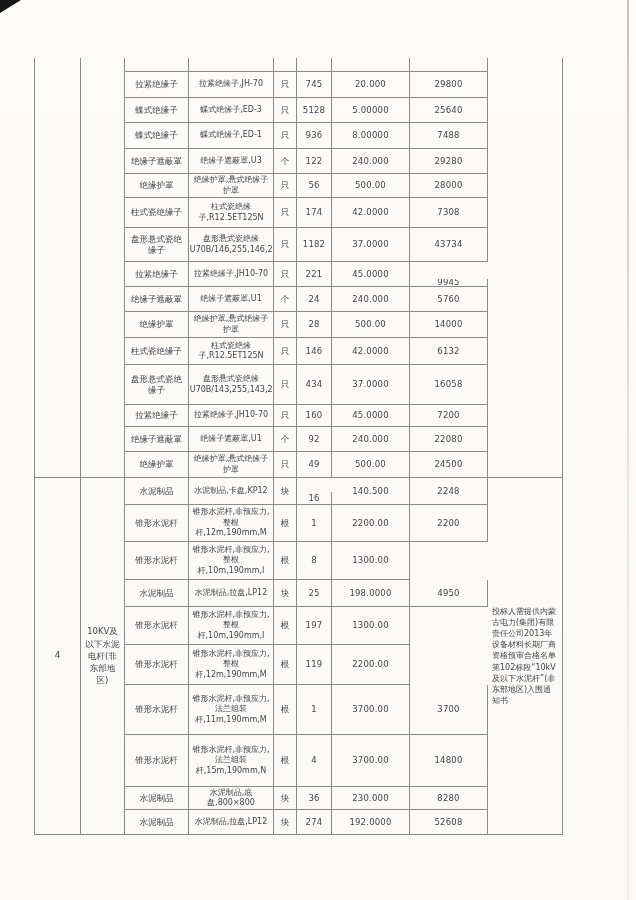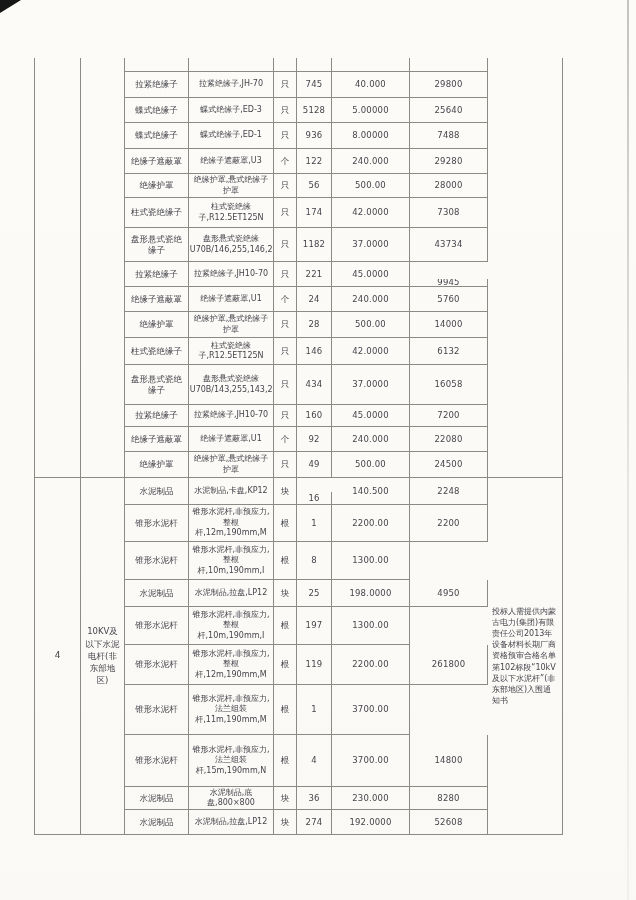--- a/index.html
+++ b/index.html
@@ -74,21 +74,21 @@
       <span>10KV及以下水泥电杆(非东部地区)</span>
     </div>
 
     <div class="cell c-note" style="grid-area:17/9/27/10">
       <span>投标人需提供内蒙古电力(集团)有限责任公司2013年设备材料长期厂商资格预审合格名单第102标段“10kV及以下水泥杆”(非东部地区)入围通知书</span>
     </div>
   <div class="cell c-name" style="grid-area: 2 / 3 / 3 / 4;">拉紧绝缘子</div>
       <div class="cell c-spec" style="grid-area: 2 / 4 / 3 / 5;">拉紧绝缘子,JH-70</div>
       <div class="cell c-unit" style="grid-area: 2 / 5 / 3 / 6;">只</div>
       <div class="cell c-num" style="grid-area: 2 / 6 / 3 / 7;">745</div>
-      <div class="cell c-num" style="grid-area: 2 / 7 / 3 / 8;">40.000</div>
+      <div class="cell c-num" style="grid-area: 2 / 7 / 3 / 8;">20.000</div>
       <div class="cell c-num" style="grid-area: 2 / 8 / 3 / 9;">29800</div>
       <div class="cell c-name" style="grid-area: 3 / 3 / 4 / 4;">蝶式绝缘子</div>
       <div class="cell c-spec" style="grid-area: 3 / 4 / 4 / 5;">蝶式绝缘子,ED-3</div>
       <div class="cell c-unit" style="grid-area: 3 / 5 / 4 / 6;">只</div>
       <div class="cell c-num" style="grid-area: 3 / 6 / 4 / 7;">5128</div>
       <div class="cell c-num" style="grid-area: 3 / 7 / 4 / 8;">5.00000</div>
       <div class="cell c-num" style="grid-area: 3 / 8 / 4 / 9;">25640</div>
       <div class="cell c-name" style="grid-area: 4 / 3 / 5 / 4;">蝶式绝缘子</div>
       <div class="cell c-spec" style="grid-area: 4 / 4 / 5 / 5;">蝶式绝缘子,ED-1</div>
       <div class="cell c-unit" style="grid-area: 4 / 5 / 5 / 6;">只</div>
@@ -193,26 +193,26 @@
       <div class="cell c-name" style="grid-area: 21 / 3 / 22 / 4;">锥形水泥杆</div>
       <div class="cell c-spec" style="grid-area: 21 / 4 / 22 / 5;">锥形水泥杆,非预应力,整根杆,10m,190mm,I</div>
       <div class="cell c-unit" style="grid-area: 21 / 5 / 22 / 6;">根</div>
       <div class="cell c-num" style="grid-area: 21 / 6 / 22 / 7;">197</div>
       <div class="cell c-num" style="grid-area: 21 / 7 / 22 / 8;">1300.00</div>
       <div class="cell c-name" style="grid-area: 22 / 3 / 23 / 4;">锥形水泥杆</div>
       <div class="cell c-spec" style="grid-area: 22 / 4 / 23 / 5;">锥形水泥杆,非预应力,整根杆,12m,190mm,M</div>
       <div class="cell c-unit" style="grid-area: 22 / 5 / 23 / 6;">根</div>
       <div class="cell c-num" style="grid-area: 22 / 6 / 23 / 7;">119</div>
       <div class="cell c-num" style="grid-area: 22 / 7 / 23 / 8;">2200.00</div>
-      <div class="cell c-num" style="grid-area: 22 / 8 / 23 / 9;">261800</div>
       <div class="cell c-name" style="grid-area: 23 / 3 / 24 / 4;">锥形水泥杆</div>
       <div class="cell c-spec" style="grid-area: 23 / 4 / 24 / 5;">锥形水泥杆,非预应力,法兰组装杆,11m,190mm,M</div>
       <div class="cell c-unit" style="grid-area: 23 / 5 / 24 / 6;">根</div>
       <div class="cell c-num" style="grid-area: 23 / 6 / 24 / 7;">1</div>
       <div class="cell c-num" style="grid-area: 23 / 7 / 24 / 8;">3700.00</div>
+      <div class="cell c-num" style="grid-area: 23 / 8 / 24 / 9;">3700</div>
       <div class="cell c-name" style="grid-area: 24 / 3 / 25 / 4;">锥形水泥杆</div>
       <div class="cell c-spec" style="grid-area: 24 / 4 / 25 / 5;">锥形水泥杆,非预应力,法兰组装杆,15m,190mm,N</div>
       <div class="cell c-unit" style="grid-area: 24 / 5 / 25 / 6;">根</div>
       <div class="cell c-num" style="grid-area: 24 / 6 / 25 / 7;">4</div>
       <div class="cell c-num" style="grid-area: 24 / 7 / 25 / 8;">3700.00</div>
       <div class="cell c-num" style="grid-area: 24 / 8 / 25 / 9;">14800</div>
       <div class="cell c-name" style="grid-area: 25 / 3 / 26 / 4;">水泥制品</div>
       <div class="cell c-spec" style="grid-area: 25 / 4 / 26 / 5;">水泥制品,底盘,800×800</div>
       <div class="cell c-unit" style="grid-area: 25 / 5 / 26 / 6;">块</div>
       <div class="cell c-num" style="grid-area: 25 / 6 / 26 / 7;">36</div>

